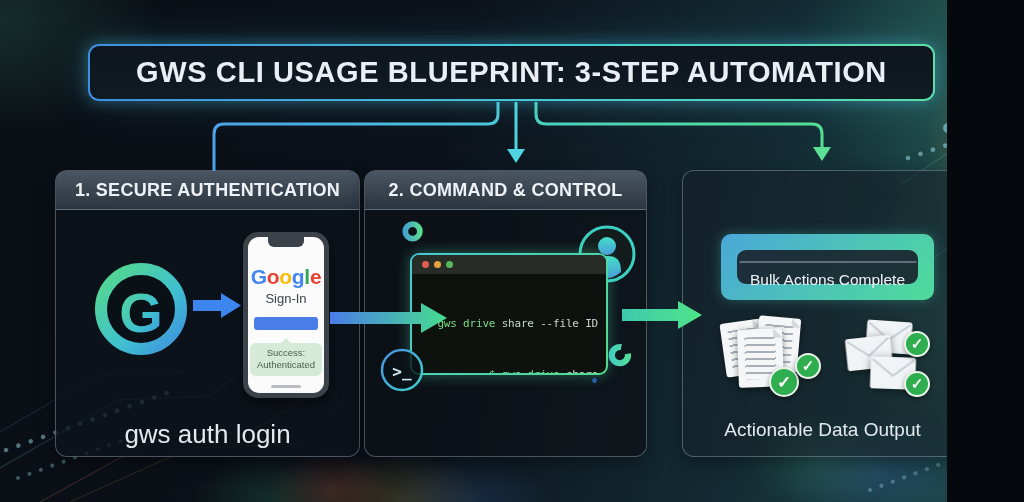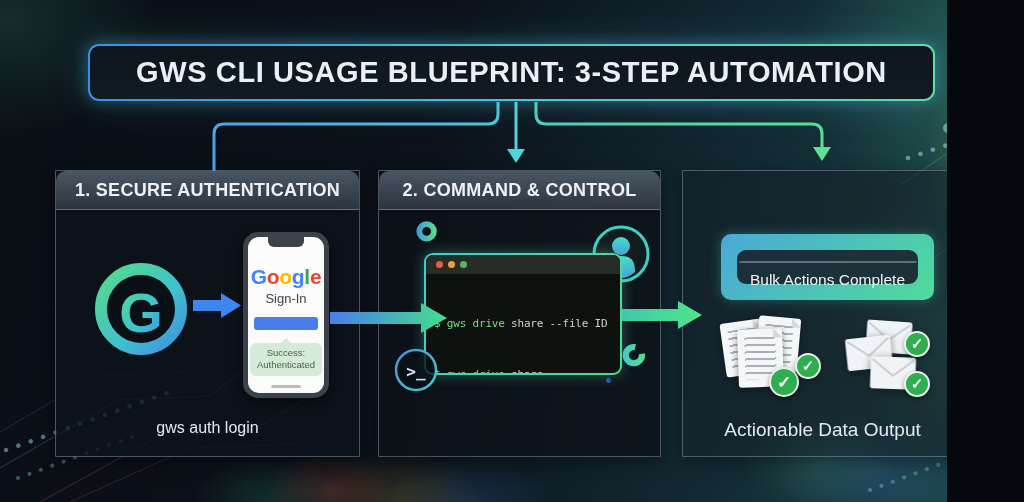--- a/index.html
+++ b/index.html
@@ -23,24 +23,24 @@
   
   #title-box{position:absolute;left:88px;top:44px;width:847px;height:57px;box-sizing:border-box;
     border:2.5px solid transparent;border-radius:11px;
     background:linear-gradient(180deg,#0e151e,#111b24) padding-box,
                linear-gradient(90deg,#3f8fe0,#46c8d4 55%,#5ce0a6) border-box;
     box-shadow:0 0 16px rgba(70,180,215,.45),0 0 42px rgba(70,180,215,.20);
     display:flex;align-items:center;justify-content:center;}
   #title-text{font-size:29px;font-weight:800;letter-spacing:.6px;color:#e9eff4;}
   
   .panel{position:absolute;top:170px;height:287px;box-sizing:border-box;
-    border:1.3px solid rgba(165,185,205,.40);border-radius:1px;
+    border:1.3px solid rgba(165,185,205,.40);border-radius:12px;
     box-shadow:0 6px 18px rgba(0,0,0,.35);}
   #panel-auth{left:55px;width:305px;background:rgba(13,19,27,.78);}
-  #panel-command{left:378px;width:283px;background:rgba(12,17,24,.80);}
+  #panel-command{left:364px;width:283px;background:rgba(12,17,24,.80);text-align:right;}
   #panel-results{left:682px;width:281px;background:rgba(22,33,40,.55);}
   .panel-header{height:38px;display:flex;align-items:center;justify-content:center;
     font-weight:800;font-size:18px;letter-spacing:.3px;color:#eef2f6;
     background:linear-gradient(180deg,rgba(116,132,148,.60),rgba(82,96,110,.45));
     border-bottom:1px solid rgba(150,170,190,.30);border-radius:10px 10px 0 0;}
   .panel-caption{position:absolute;left:0;right:0;text-align:center;color:#e3e9ee;}
   
   #g-logo{left:33px;top:86px;}
   .phone{position:absolute;left:187px;top:61px;width:86px;height:166px;box-sizing:border-box;
     background:#3c4249;border-radius:15px;padding:5px;box-shadow:0 5px 12px rgba(0,0,0,.5);}
@@ -50,21 +50,21 @@
     width:36px;height:10px;background:#3c4249;border-radius:0 0 6px 6px;}
   .brand{font-size:21px;font-weight:700;letter-spacing:-.3px;}
   .signin{font-size:13px;color:#3d434b;margin-top:2px;}
   .phone-btn{width:64px;height:13px;border-radius:3px;background:#4a7de8;margin-top:11px;}
   .status-box{position:relative;width:68px;border-radius:6px;background:#d6ebd7;margin-top:13px;
     padding:4px 2px;text-align:center;font-size:9.5px;line-height:1.3;color:#49624d;}
   .status-box::before{content:"";position:absolute;top:-5px;left:50%;transform:translateX(-50%);
     border:5px solid transparent;border-bottom:5px solid #d6ebd7;border-top:none;}
   .home-bar{position:absolute;bottom:5px;left:50%;transform:translateX(-50%);
     width:30px;height:3px;border-radius:2px;background:#b9bec5;}
-  #caption-auth{top:248px;font-size:16px;}
+  #caption-auth{top:248px;font-size:26px;}
   
   #key-icon{left:14px;top:46px;}
   #avatar-icon{left:212px;top:53px;}
   .terminal{position:absolute;left:45px;top:82px;width:198px;height:122px;border-radius:9px;
     padding:2px;box-sizing:border-box;
     background:linear-gradient(135deg,#46c8d4,#52dd8c);
     box-shadow:0 0 14px rgba(80,220,170,.40);}
   .terminal-inner{width:100%;height:100%;border-radius:7px;background:#0d120e;overflow:hidden;box-sizing:border-box;}
   .terminal-titlebar{height:19px;background:#272c27;display:flex;align-items:center;gap:5px;padding-left:10px;}
   .dot{width:7px;height:7px;border-radius:50%;}

